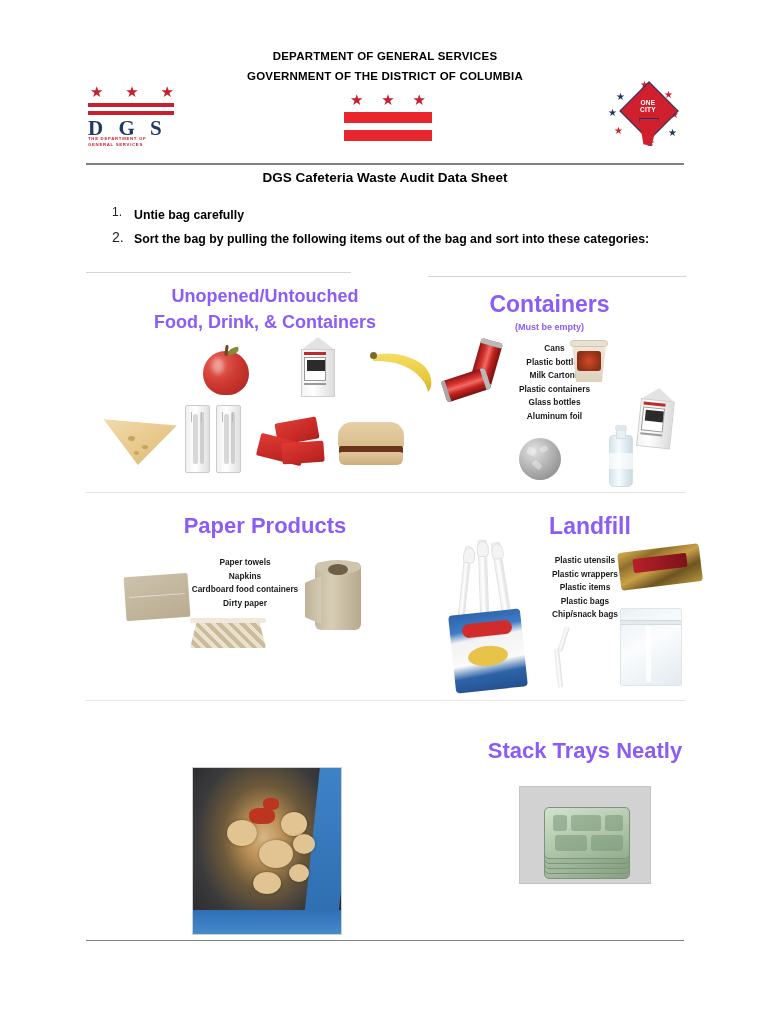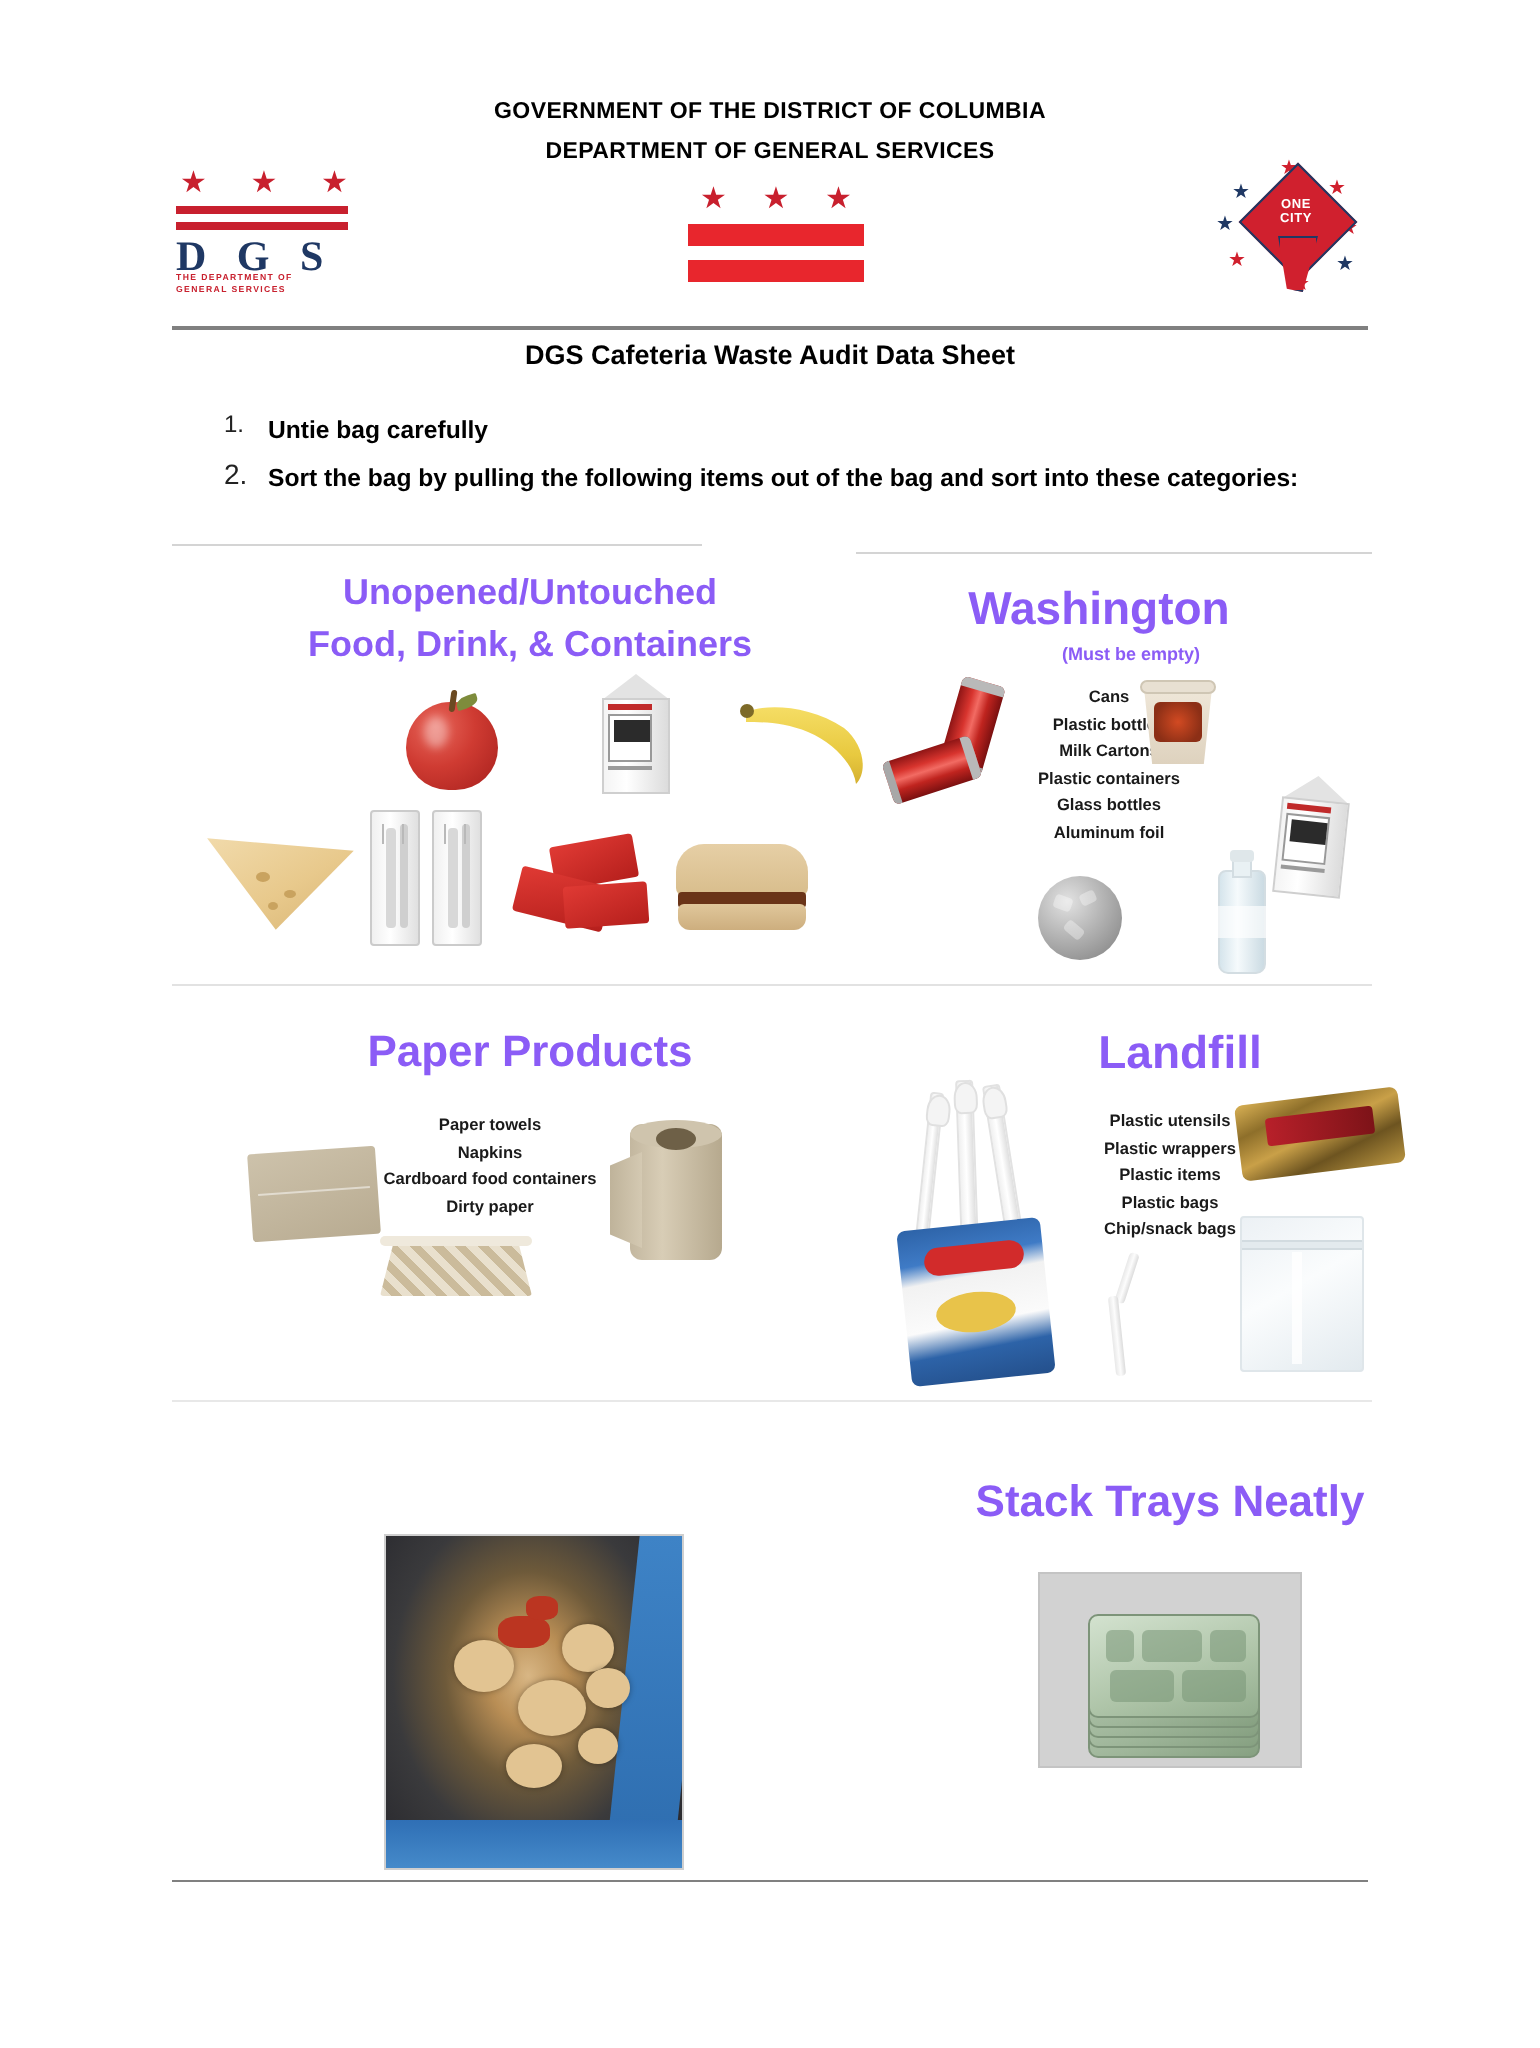--- a/index.html
+++ b/index.html
@@ -234,21 +234,21 @@
   .sec-recyclables {
     position: absolute;
     left: 452px; top: 291px;
     width: 195px;
     text-align: center;
     font-size: 23px;
     line-height: 26px;
   }
   .sec-recyclables-sub {
     position: absolute;
-    left: 468px; top: 322px;
+    left: 452px; top: 322px;
     width: 195px;
     text-align: center;
     font-size: 9px;
     font-weight: bold;
   }
   .sec-paper {
     position: absolute;
     left: 120px; top: 513px;
     width: 290px;
     text-align: center;
@@ -801,22 +801,22 @@
   .tray-layer.t5 .c3 { left: 60px; top: 7px; width: 18px; height: 16px; }
   .tray-layer.t5 .c4 { left: 10px; top: 27px; width: 32px; height: 16px; }
   .tray-layer.t5 .c5 { left: 46px; top: 27px; width: 32px; height: 16px; }
 </style>
 </head>
 <body>
 
 <div class="page">
 
   <div class="gov-header">
+    <div>DEPARTMENT OF GENERAL SERVICES</div>
     <div>GOVERNMENT OF THE DISTRICT OF COLUMBIA</div>
-    <div>DEPARTMENT OF GENERAL SERVICES</div>
   </div>
 
   <div class="dgs-logo">
     <div class="dgs-stars">
       <span class="star-red">★</span>
       <span class="star-red">★</span>
       <span class="star-red">★</span>
     </div>
     <div class="dgs-bar b1"></div>
     <div class="dgs-bar b2"></div>
@@ -926,21 +926,21 @@
     <div class="kp k2"></div>
     <div class="kp k3"></div>
   </div>
 
   <div class="img sandwich">
     <div class="top-b"></div>
     <div class="fill"></div>
     <div class="bot-b"></div>
   </div>
 
-  <div class="sec-recyclables h-arial">Washington</div>
+  <div class="sec-recyclables h-arial">Containers</div>
   <div class="sec-recyclables-sub h-arial">(Must be empty)</div>
 
 
   <div class="item-list list-recyclables">
     <div>Cans</div>
     <div>Plastic bottles</div>
     <div>Milk Cartons</div>
     <div>Plastic containers</div>
     <div>Glass bottles</div>
     <div>Aluminum foil</div>

